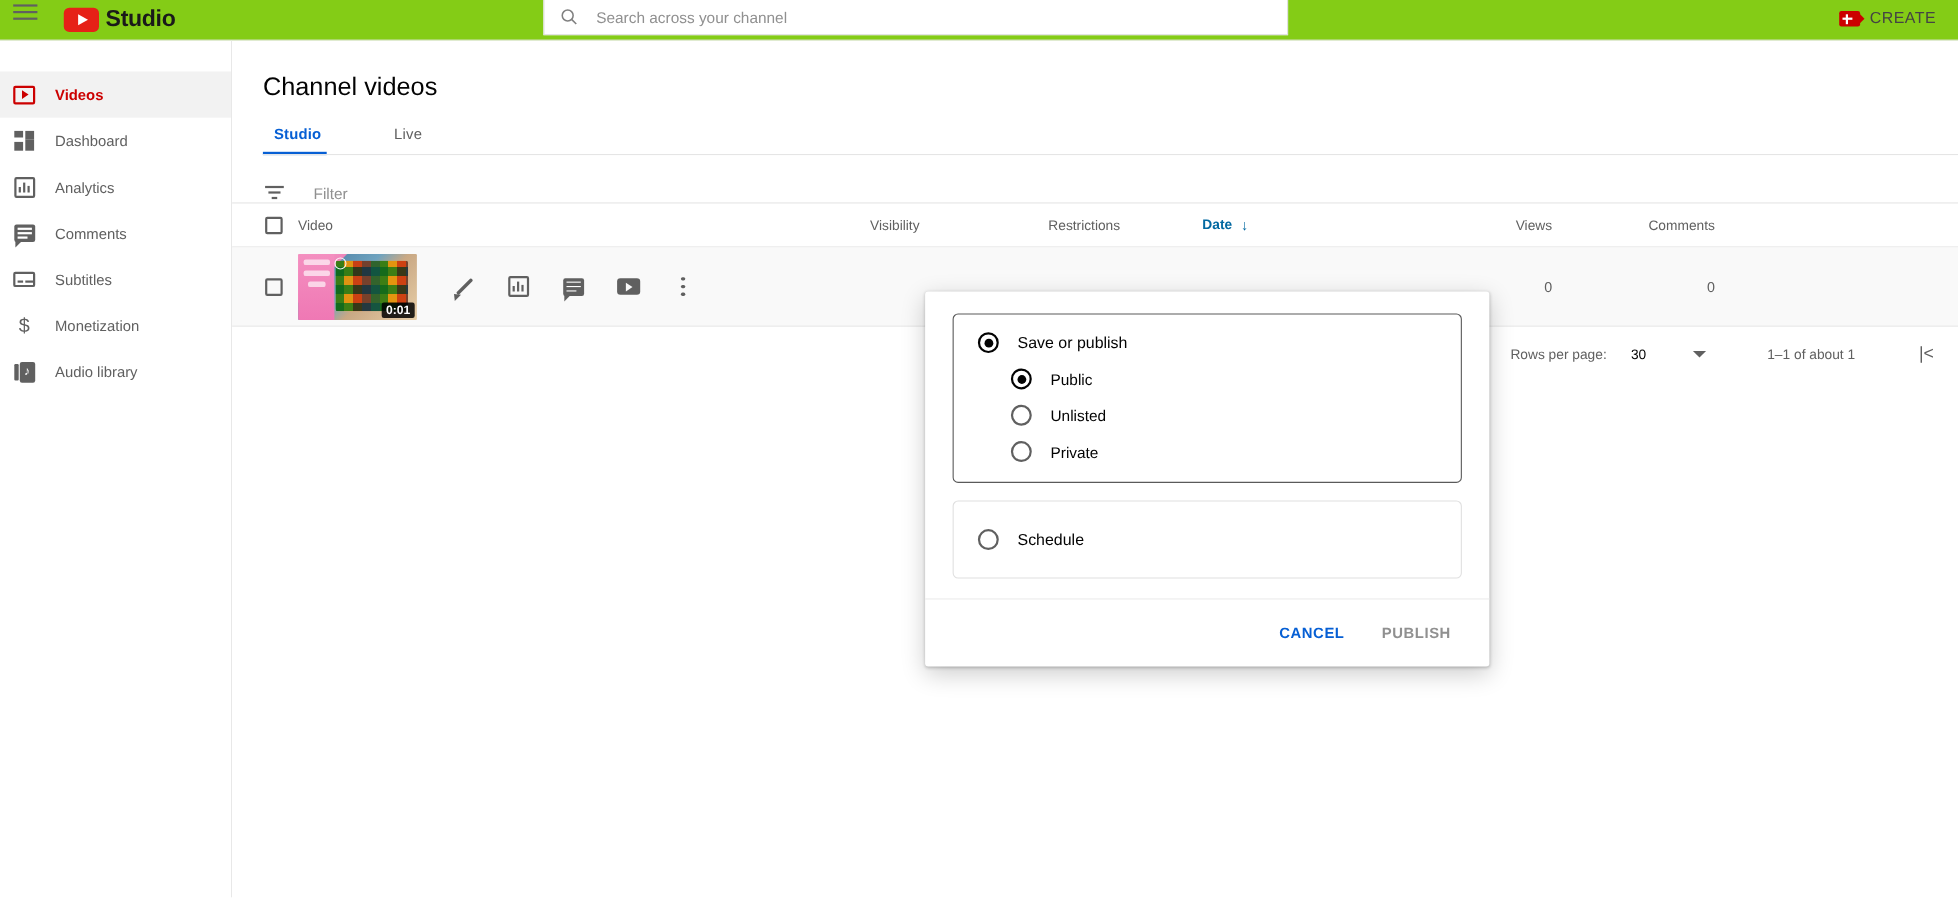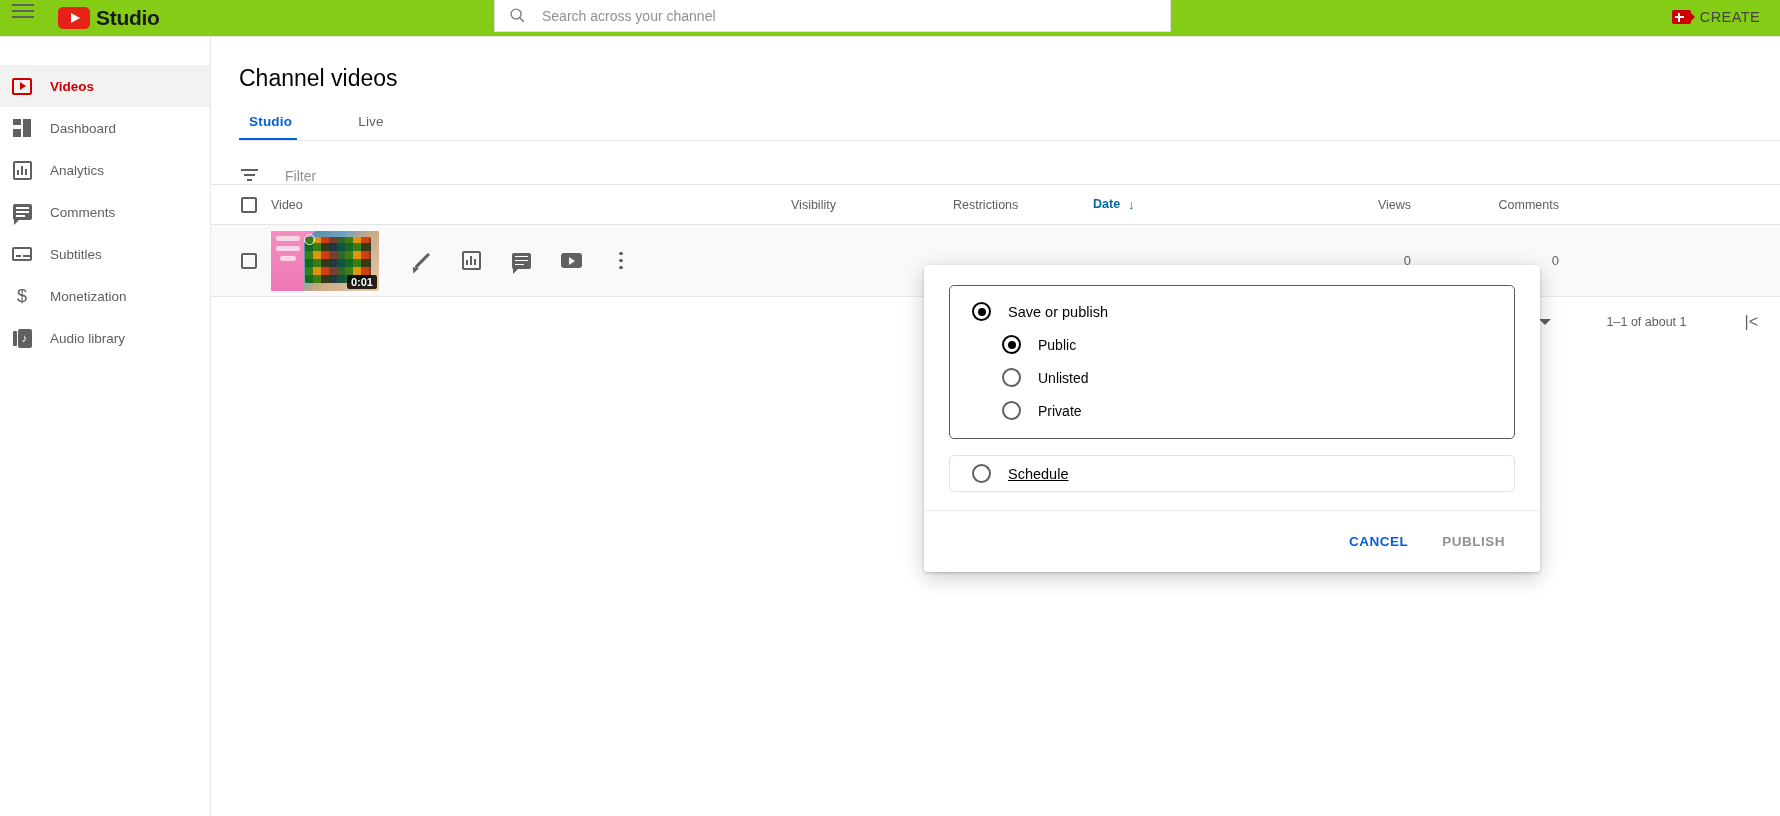--- a/index.html
+++ b/index.html
@@ -278,29 +278,29 @@
   }
   .rpp-label { margin-right: 22px; }
   .rpp-value { color: #030303; margin-right: 42px; }
   .rpp-caret { width: 0; height: 0; border-left: 6px solid transparent;
     border-right: 6px solid transparent; border-top: 6px solid #606060; margin-right: 56px; cursor: pointer; }
   .range { margin-right: 58px; }
   .pgbtn { color: #606060; font-size: 16px; cursor: pointer; margin-right: 14px; }
 
   
   .dialog {
-    position: absolute; left: 924px; top: 265px; width: 616px;
+    position: absolute; left: 841px; top: 265px; width: 513px;
     background: #fff; border-radius: 3px;
     box-shadow: 0 1px 3px rgba(0,0,0,.22), 0 6px 22px rgba(0,0,0,.20);
     padding: 20px 25px 0 25px;
   }
   .optgroup {
     border: 1px solid #5a5a5a; border-radius: 5px; padding: 16px 0 18px 0;
   }
-  .optgroup.light { border: 1px solid #e0e0e0; margin-top: 16px; padding: 8px 0; text-decoration: underline; }
+  .optgroup.light { border: 1px solid #e0e0e0; margin-top: 16px; padding: 25px 0; }
   .opt { display: flex; align-items: center; padding-left: 22px; cursor: pointer; }
   .opt + .opt { margin-top: 14px; text-align: right; }
   .opt.sub { padding-left: 52px; }
   .radio {
     width: 19px; height: 19px; border-radius: 50%; border: 2px solid #606060;
     margin-right: 17px; flex: none; position: relative;
   }
   .radio.on { border-color: #030303; }
   .radio.on:after {
     content: ""; position: absolute; left: 3.5px; top: 3.5px;

